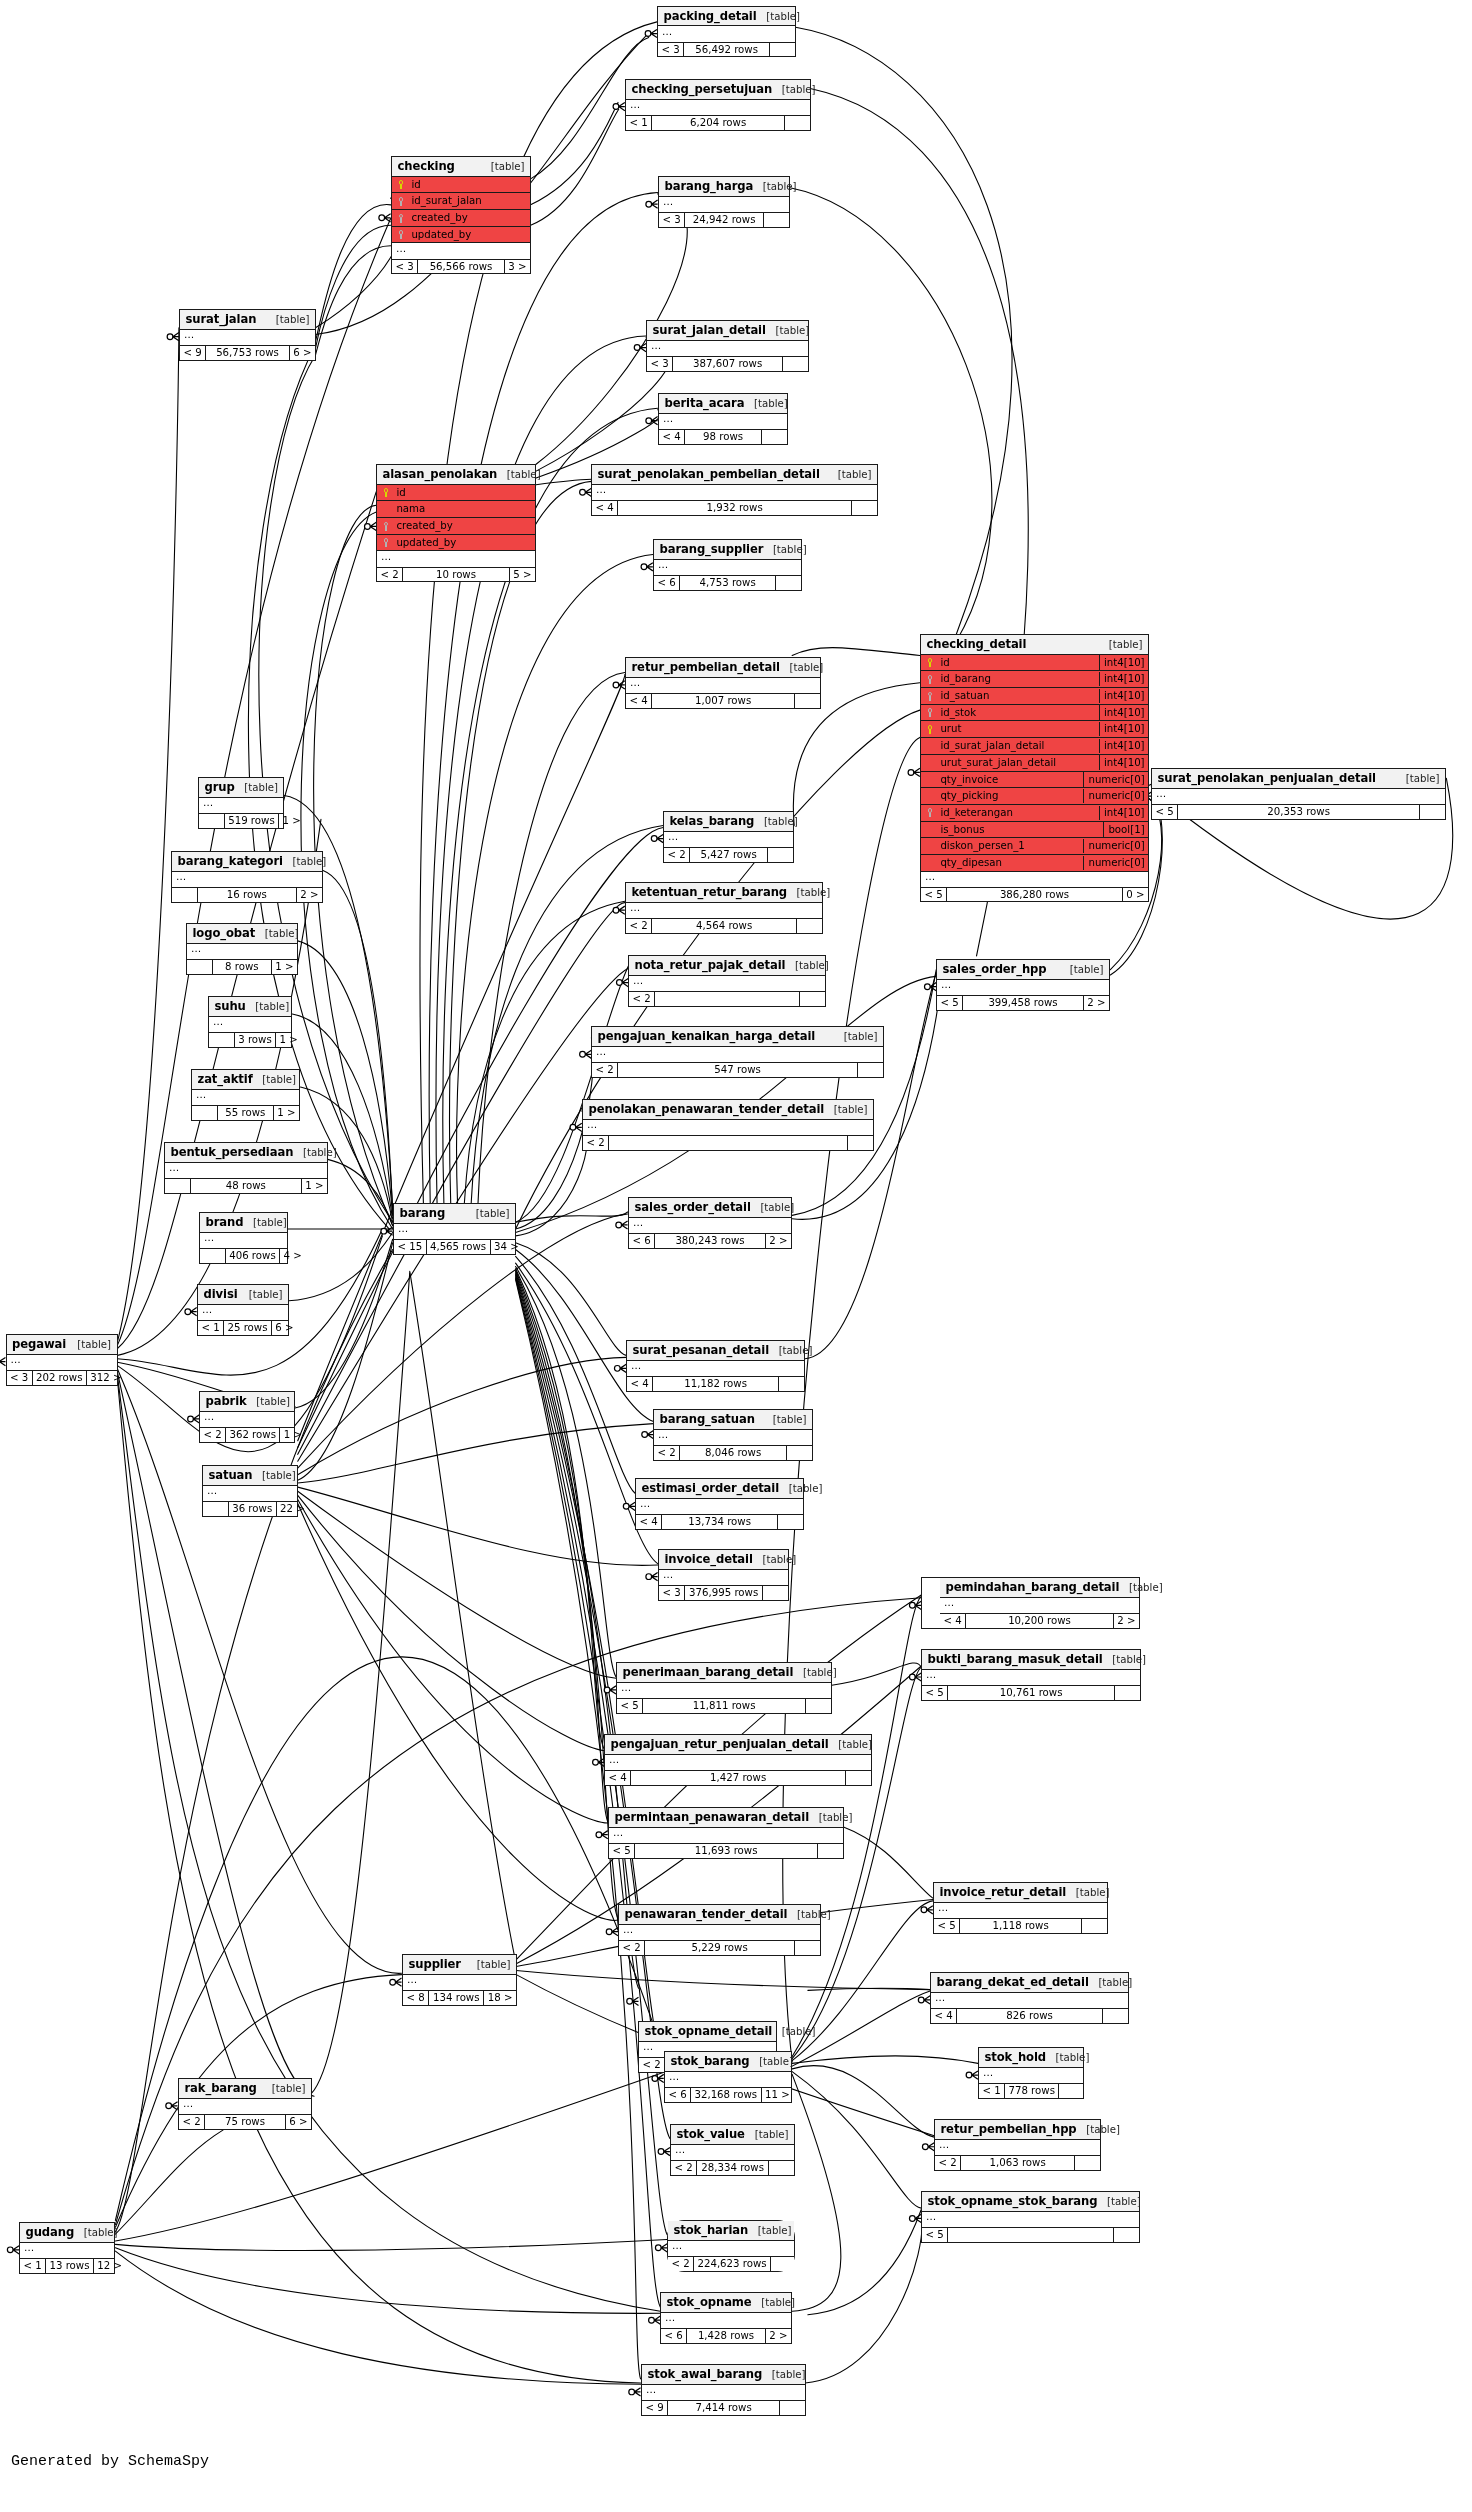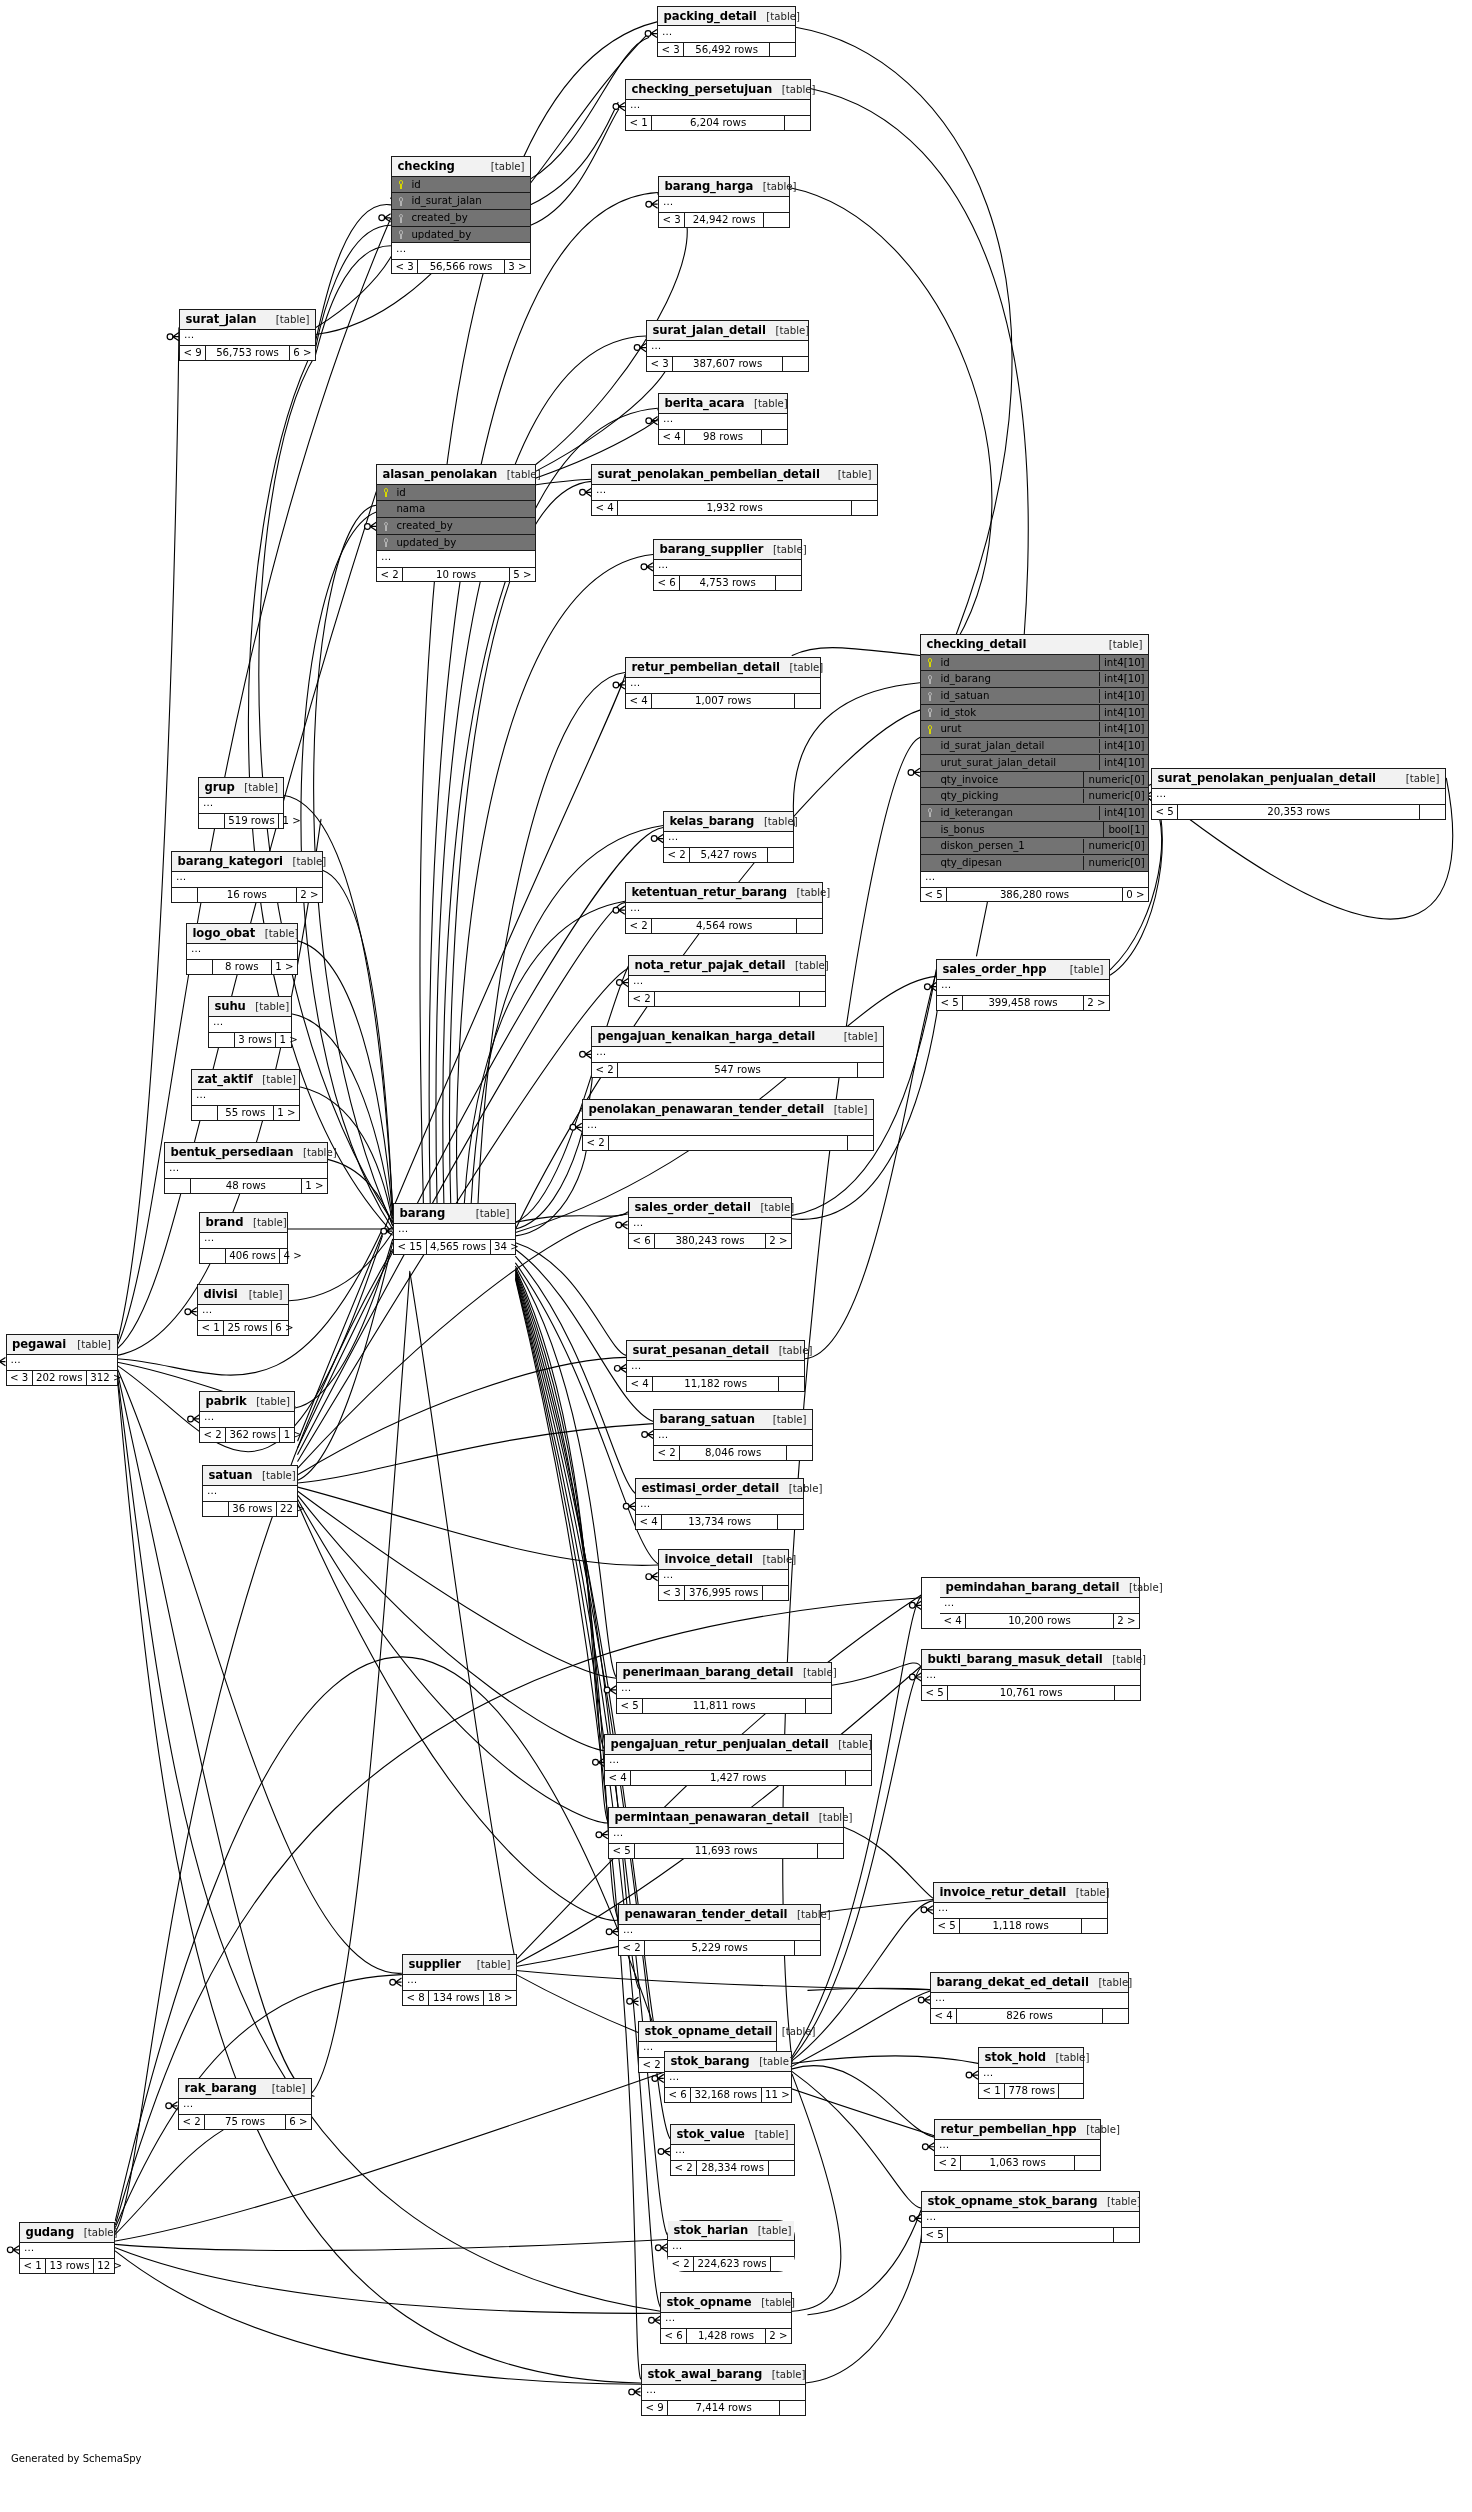--- a/index.html
+++ b/index.html
@@ -49,21 +49,21 @@
     font-size: 10.2px;
     color: #222;
     padding-left: 9.6px;
   }
   .col-row {
     display: flex;
     align-items: center;
     border-bottom: 0.7px solid #1a1a1a;
     font-size: 10.2px;
     min-height: 15.7px;
-    background: #737373;
+    background: #ef4444;
   }
   .col-row:last-of-type { }
   .col-key {
     width: 18px;
     min-width: 18px;
     text-align: center;
     font-size: 9.6px;
     line-height: 1;
   }
   .col-name {
@@ -130,23 +130,24 @@
     content: "";
     position: absolute;
     left: 2.4px; top: 4.1px;
     width: 1.4px; height: 4.8px;
     background: currentColor;
   }
   .k-pk { color: #d8d800; }
   .k-fk { color: #b3b3b3; }
   .credit {
     position: absolute;
-    font-size: 10px;
+    font-size: 15px;
     color: #000;
     white-space: nowrap;
+    font-family: Liberation Mono, monospace;
   }
 </style>
 </head>
 <body>
 
 <div id="canvas">
 
   <svg id="edges" viewBox="0 0 2157 3679" preserveAspectRatio="none" fill="none" stroke="#000" stroke-width="1.6">
     <g stroke-linecap="round">
 

